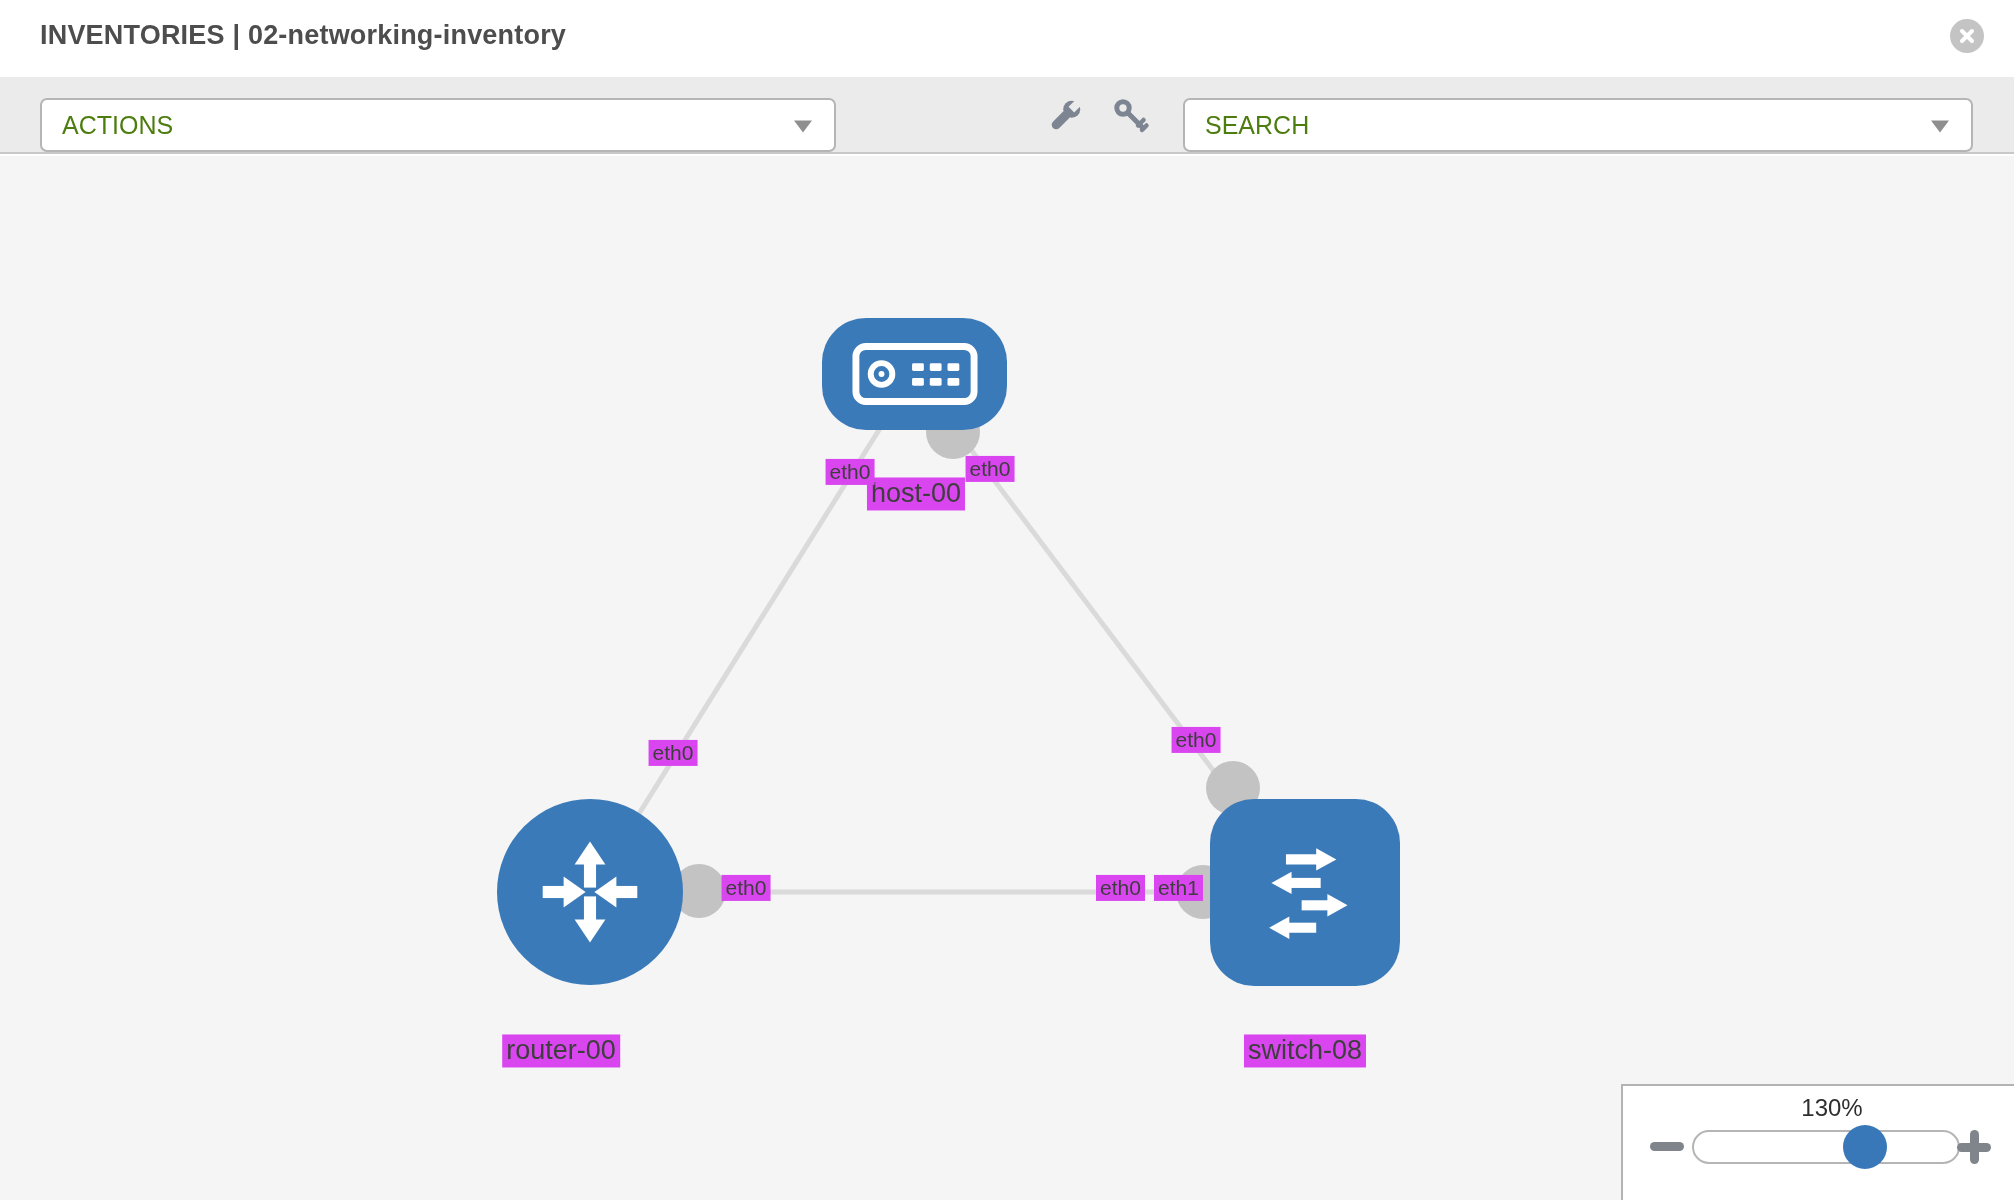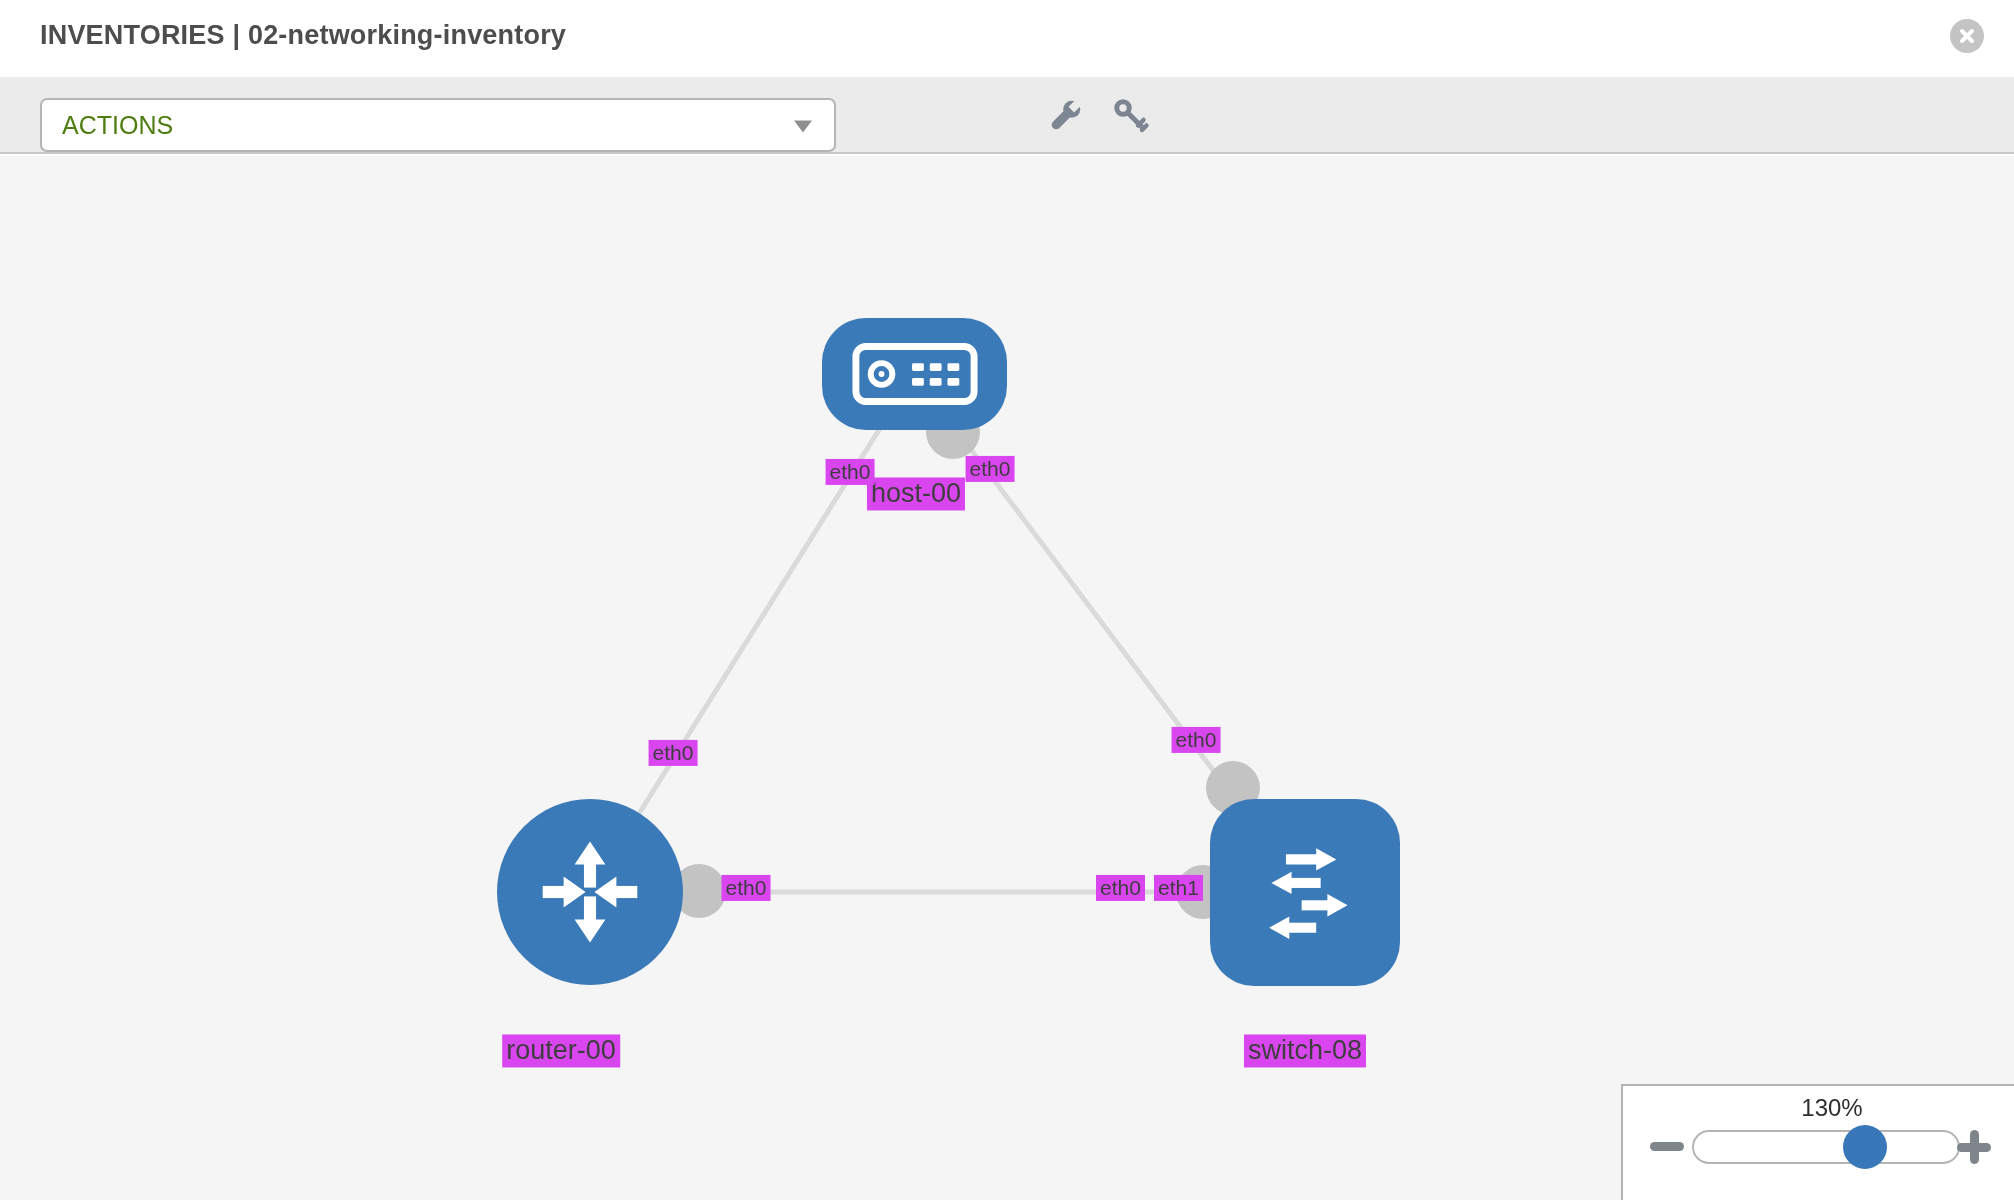--- a/index.html
+++ b/index.html
@@ -106,20 +106,24 @@
 
   <svg class="tool-icon tool-key" viewBox="0 0 38 38">
     <g stroke="#7c8591" fill="none" stroke-linecap="round">
       <circle cx="11" cy="11" r="6.2" stroke-width="5"></circle>
       <path d="M15.5 15.5 L31 31" stroke-width="5"></path>
       <path d="M26 28.5 L31.5 23" stroke-width="4.5"></path>
       <path d="M30 33 L34.5 28.5" stroke-width="4.5"></path>
     </g>
   </svg>
 
+  <div class="select-box select-search">
+    <span>SEARCH</span>
+    <span class="caret"></span>
+  </div>
 </div>
 
 <div class="canvas">
 
   <svg class="net-svg" width="2014" height="1044" viewBox="0 0 2014 1044">
     <line x1="914" y1="218" x2="590" y2="736" stroke="#dadada" stroke-width="5"></line>
     <line x1="914" y1="218" x2="1305" y2="736" stroke="#dadada" stroke-width="5"></line>
     <line x1="590" y1="736" x2="1305" y2="736" stroke="#dadada" stroke-width="5"></line>
     <circle cx="953" cy="276" r="27" fill="#c3c3c3"></circle>
     <circle cx="699" cy="735" r="27" fill="#c3c3c3"></circle>

